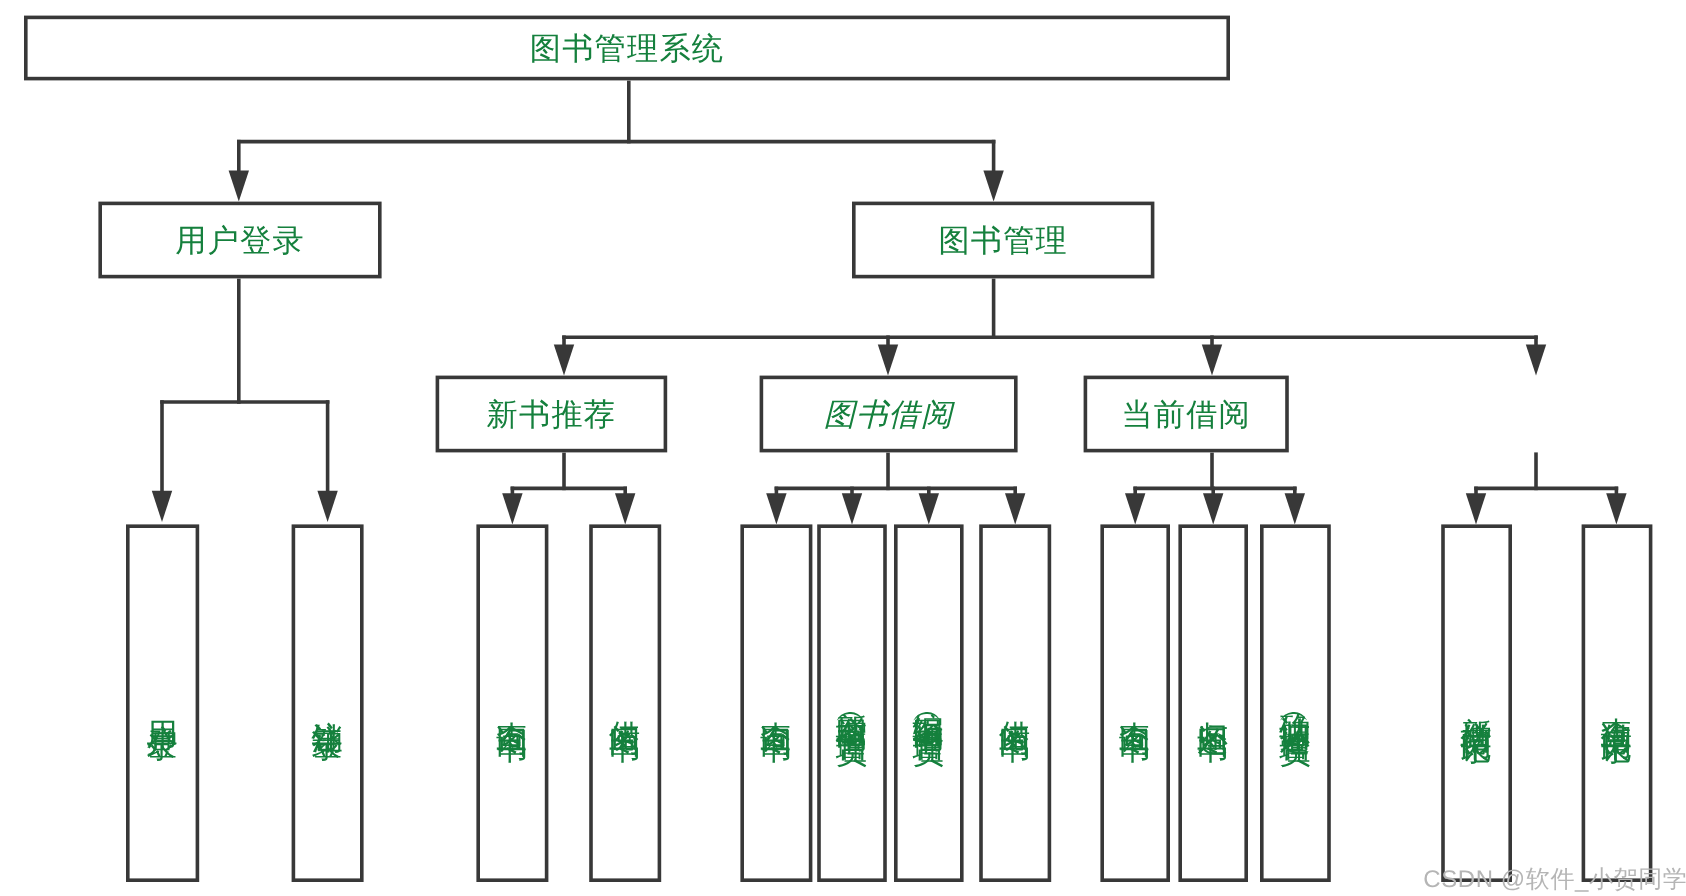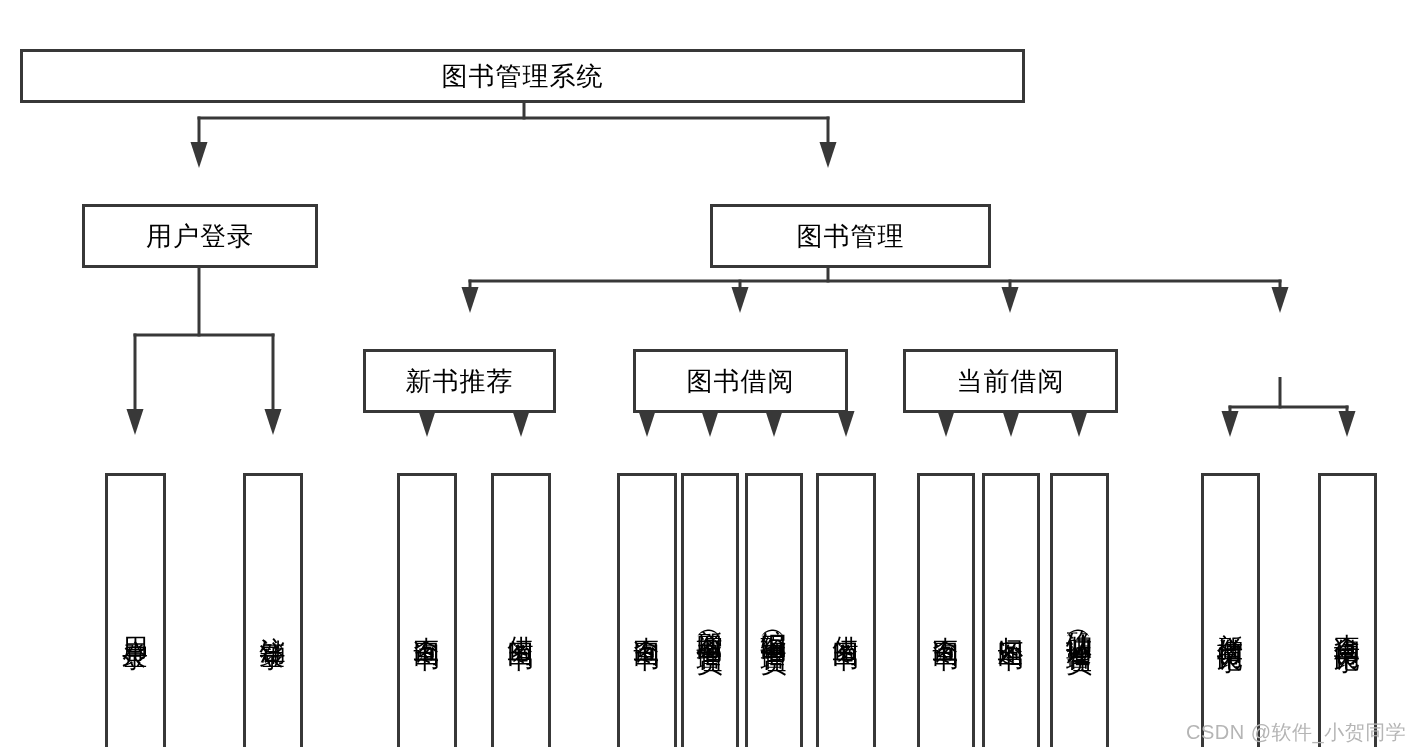--- a/index.html
+++ b/index.html
@@ -17,22 +17,21 @@
     width: 1405px; height: 747px;
   }
   .box {
     position: absolute;
     box-sizing: border-box;
     border: 3px solid #383838;
     background: #ffffff;
     display: flex;
     align-items: center;
     justify-content: center;
-    color: #000000;
-    margin-top: 36px;
+    color: #15803d;
   }
   .hbox .lbl {
     font-size: 26px;
     letter-spacing: 1px;
     white-space: nowrap;
   }
   .vbox .lbl {
     writing-mode: vertical-rl;
     text-orientation: mixed;
     font-size: 26px;
@@ -135,31 +134,31 @@
     </g>
   </svg>
 
   <div class="box hbox" style="left:20px; top:13px; width:1005px; height:54px;">
     <span class="lbl">图书管理系统</span>
   </div>
 
   <div class="box hbox" style="left:82px; top:168px; width:236px; height:64px;">
     <span class="lbl">用户登录</span>
   </div>
-  <div class="box hbox" style="left:710px; top:168px; width:281px; height:64px;">
+  <div class="box hbox" style="left:710px; top:168px; width:252px; height:64px;">
     <span class="lbl">图书管理</span>
   </div>
 
   <div class="box hbox" style="left:363px; top:313px; width:193px; height:64px;">
     <span class="lbl">新书推荐</span>
   </div>
-  <div class="box hbox" style="left:633px; top:313px; width:215px; height:64px;">
+  <div class="box hbox" style="left:633px; top:313px; width:215px; height:64px;font-style:italic;">
     <span class="lbl">图书借阅</span>
   </div>
-  <div class="box hbox" style="left:903px; top:313px; width:215px; height:64px;">
+  <div class="box hbox" style="left:903px; top:313px; width:171px; height:64px;">
     <span class="lbl">当前借阅</span>
   </div>
 
   <div class="box vbox" style="left:105px; top:437px; width:61px; height:298px;">
     <span class="lbl">用户登录</span>
   </div>
   <div class="box vbox" style="left:243px; top:437px; width:60px; height:298px;">
     <span class="lbl">注销登录</span>
   </div>
 

